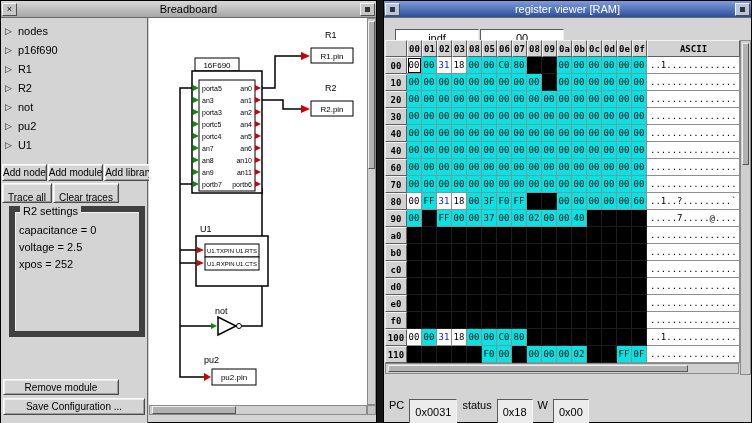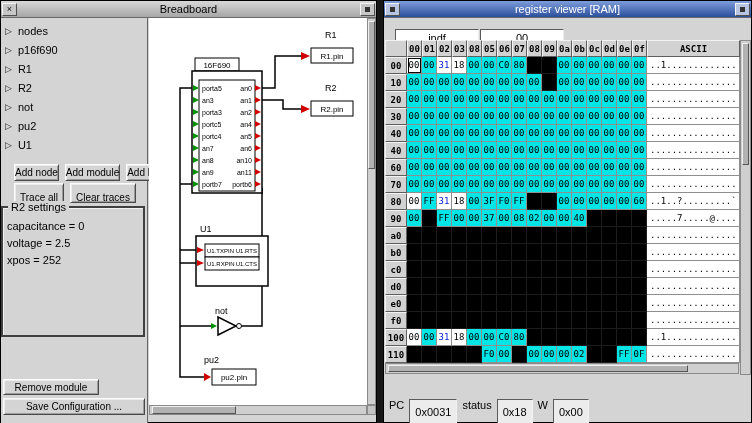--- a/index.html
+++ b/index.html
@@ -19,33 +19,33 @@
 
   
   .gbtn{background:#d4d4d4;border:1px solid;border-color:#fbfbfb #4a4a4a #4a4a4a #fbfbfb;box-shadow:inset 1px 1px 0 #ececec, inset -1px -1px 0 #9c9c9c;font:10px "Liberation Sans",sans-serif;color:#000;white-space:nowrap;cursor:default;}
   .entry{background:#fff;border:1px solid;border-color:#5a5a5a #efefef #efefef #5a5a5a;font:11px "Liberation Sans",sans-serif;}
 
   
   #bb-panel{position:absolute;left:0;top:17px;width:147px;height:405px;border-right:1px solid #666;background:#d4d4d4;}
   #bb-tree{position:absolute;top:3px;left:0;right:0;}
   .tree-item{height:19px;display:flex;align-items:center;gap:6px;padding-left:4px;font-size:11px;}
   .tri{font-size:9px;color:#222;}
-  .btnrow{position:absolute;left:13px;display:flex;gap:6px;align-items:center;}
+  .btnrow{position:absolute;left:1px;display:flex;gap:1px;align-items:center;}
   #btnrow1{top:146px;right:1px;}
   #btnrow1 .gbtn{flex:1;height:17px;}
   #btnrow2{top:165px;}
   #btnrow2 .gbtn{height:20px;padding:8px 5px;}
-  #settings-frame{position:absolute;left:0;right:2px;top:188px;height:131px;border:2px solid #404040;box-shadow:1px 1px 0 #f2f2f2 inset;}
+  #settings-frame{position:absolute;left:8px;right:2px;top:188px;height:131px;border:6px solid #404040;box-shadow:1px 1px 0 #f2f2f2 inset;}
   #settings-label{position:absolute;top:-7px;left:5px;background:#d4d4d4;padding:0 3px;font-size:11px;}
   #attr-list{position:absolute;top:10px;left:0;right:0;}
   .attr{font-size:11px;height:17px;line-height:17px;padding-left:4px;white-space:nowrap;}
   #set-row{position:absolute;left:3px;bottom:3px;display:flex;gap:3px;}
   #set-entry{width:102px;height:17px;}
   #set-btn{width:32px;height:17px;}
-  #remove-btn{position:absolute;left:2px;top:361px;width:96px;height:16px;}
+  #remove-btn{position:absolute;left:2px;top:361px;width:116px;height:16px;}
   #save-btn{position:absolute;left:2px;top:380px;width:142px;height:17px;}
 
   
   #bb-canvas{position:absolute;left:148px;top:17px;width:218px;height:387px;background:#fff;overflow:hidden;}
   svg text{font-family:"Liberation Sans",sans-serif;fill:#000;}
   .red-arrow{fill:var(--arrout,#d00000);}
   .green-arrow{fill:var(--arrin,#009000);}
 
   
   .sb-trough{position:absolute;background:#cfcfcf;border:1px solid #8a8a8a;}

